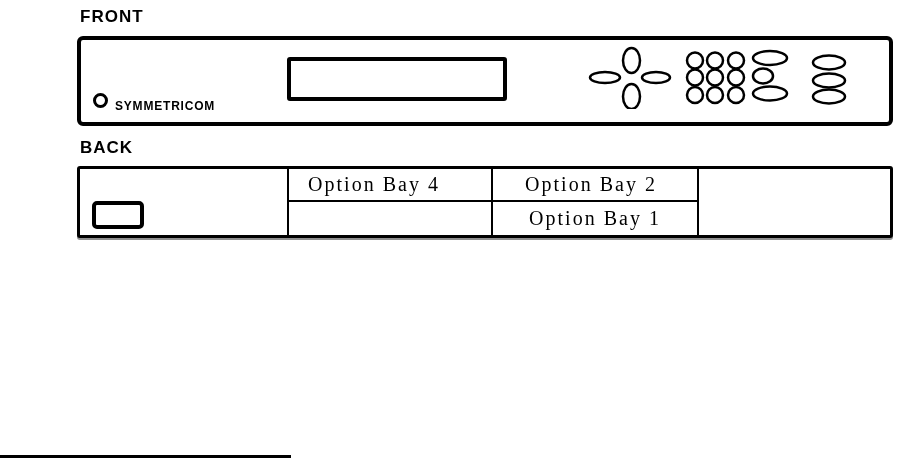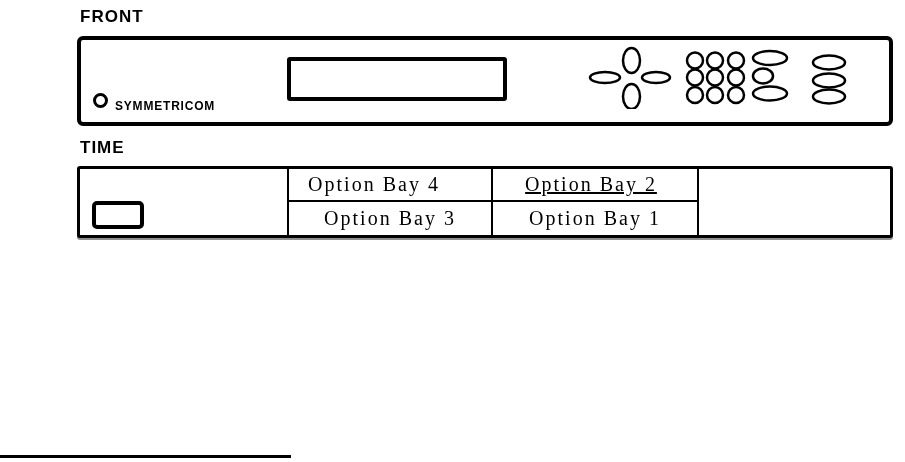--- a/index.html
+++ b/index.html
@@ -78,31 +78,30 @@
 
     <ellipse cx="185" cy="14" rx="17" ry="7" stroke-width="2.5"></ellipse>
     <ellipse cx="178" cy="32" rx="10" ry="7.5" stroke-width="2.5"></ellipse>
     <ellipse cx="185" cy="49.5" rx="17" ry="7" stroke-width="2.5"></ellipse>
 
     <ellipse cx="244" cy="18.5" rx="16" ry="7" stroke-width="2.5"></ellipse>
     <ellipse cx="244" cy="36.5" rx="16" ry="7" stroke-width="2.5"></ellipse>
     <ellipse cx="244" cy="52.5" rx="16" ry="7" stroke-width="2.5"></ellipse>
   </svg>
 
-  <div class="abs sec-label" style="left:80px;top:138px;">TIME</div>
+  <div class="abs sec-label" style="left:80px;top:138px;">BACK</div>
 
   <div class="abs back-panel" style="left:77px;top:166px;width:816px;height:72px;"></div>
 
   <div class="abs connector" style="left:92px;top:201px;width:52px;height:28px;"></div>
 
   <div class="abs vline" style="left:287px;top:169px;height:66px;"></div>
   <div class="abs vline" style="left:491px;top:169px;height:66px;"></div>
   <div class="abs vline" style="left:697px;top:169px;height:66px;"></div>
   <div class="abs hline" style="left:289px;top:200px;width:408px;"></div>
 
   <div class="abs bay-cell" style="left:289px;top:169px;width:170px;height:31px;">Option Bay 4</div>
-  <div class="abs bay-cell" style="left:493px;top:169px;width:196px;height:31px;text-decoration:underline;">Option Bay 2</div>
-  <div class="abs bay-cell" style="left:289px;top:202px;width:202px;height:33px;">Option Bay 3</div>
+  <div class="abs bay-cell" style="left:493px;top:169px;width:196px;height:31px;">Option Bay 2</div>
   <div class="abs bay-cell" style="left:493px;top:202px;width:204px;height:33px;">Option Bay 1</div>
 
   <div class="abs footnote-rule" style="left:0px;top:455px;width:291px;height:3px;"></div>
 
 </div>
 
 </body></html>

